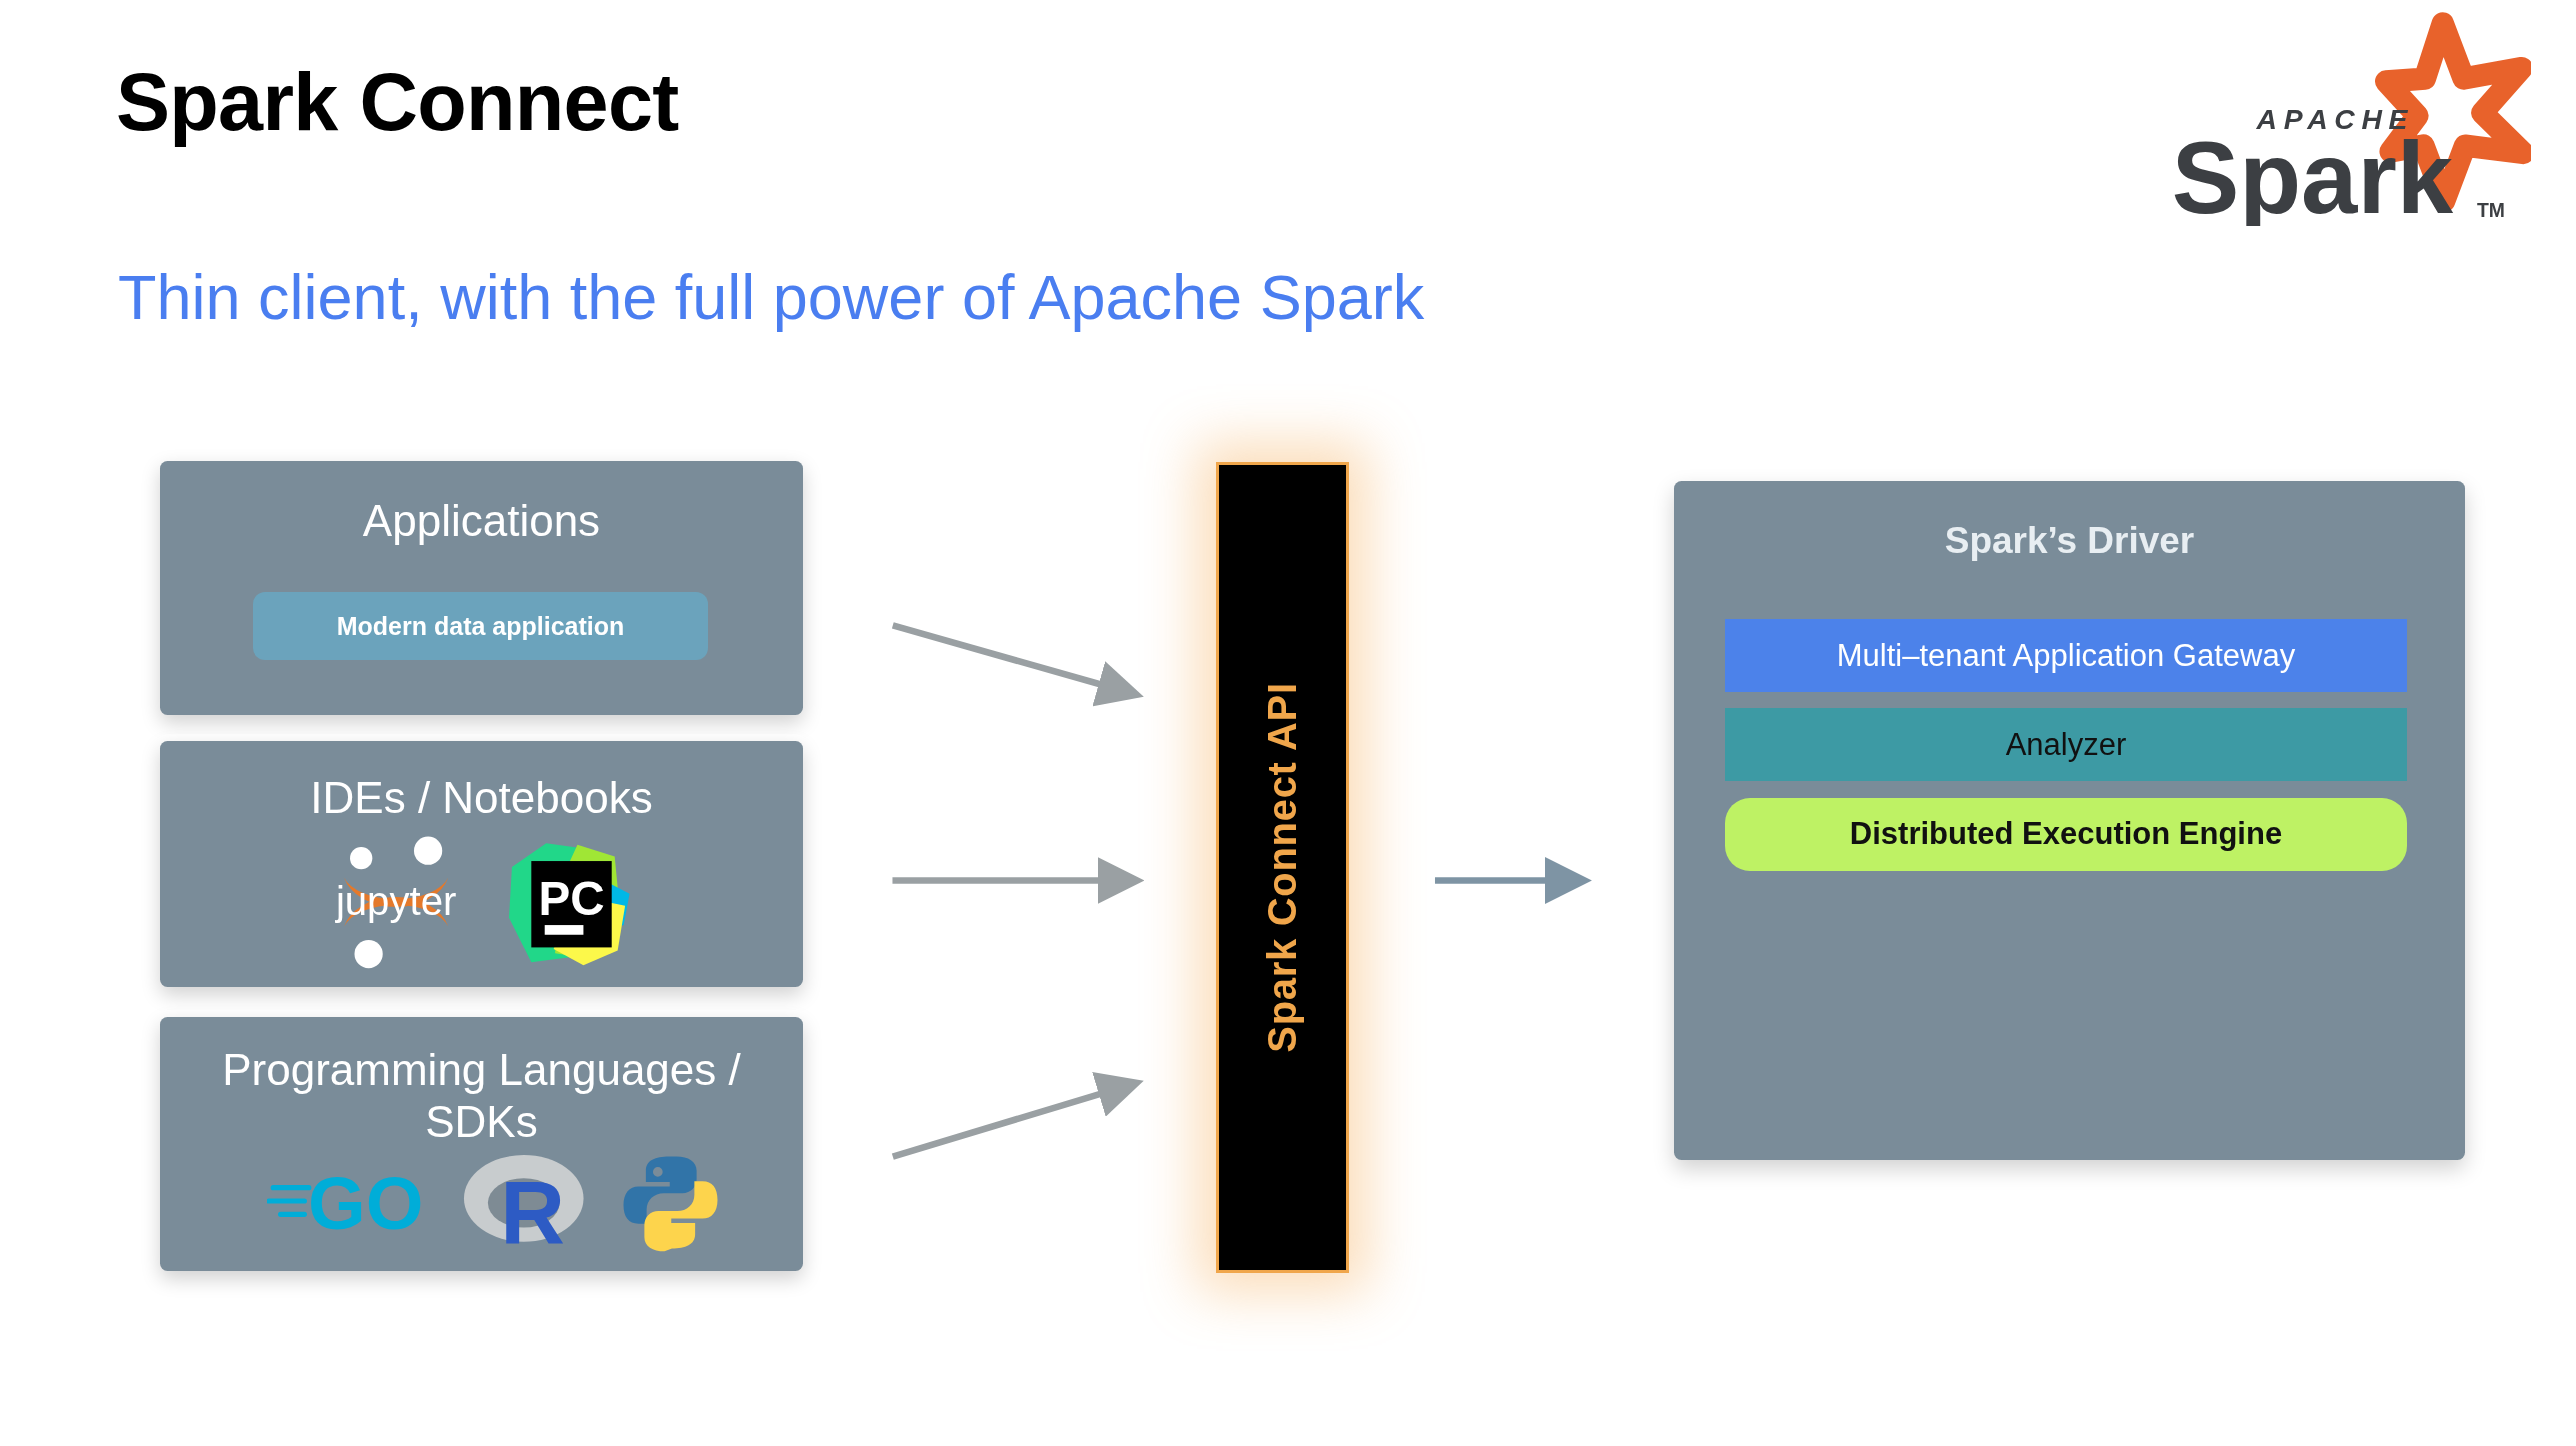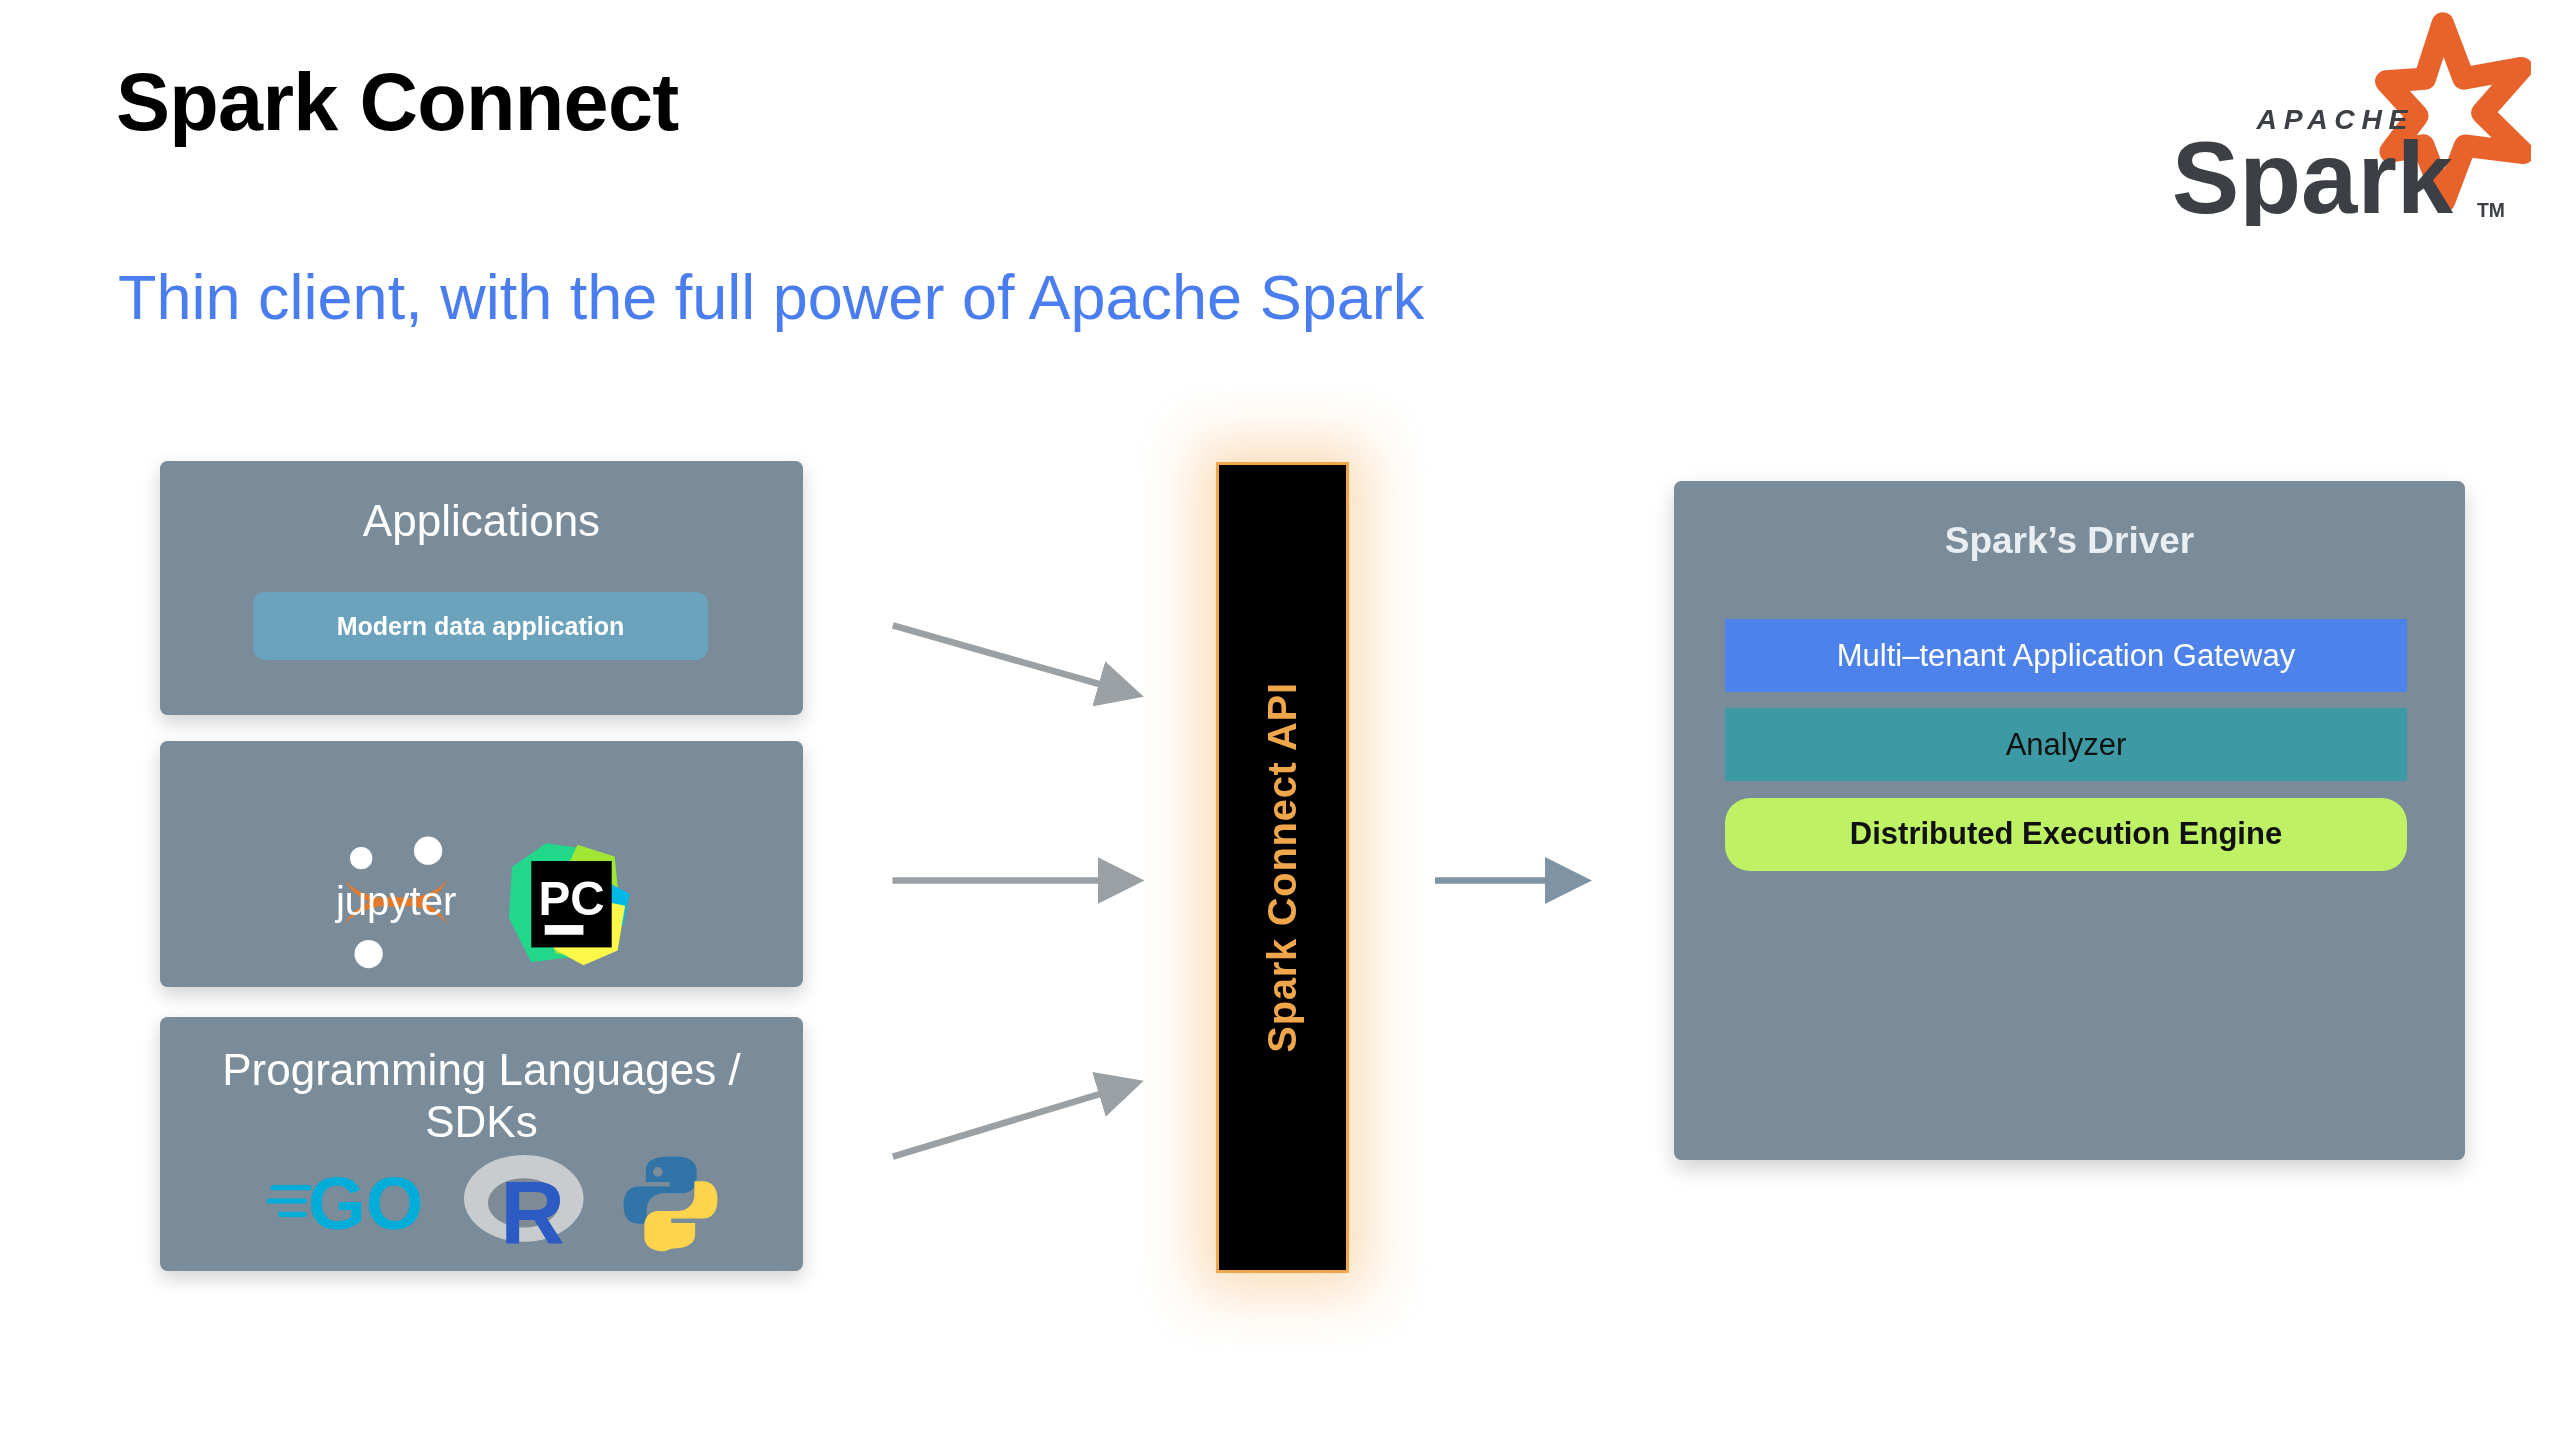--- a/index.html
+++ b/index.html
@@ -198,20 +198,21 @@
     <text x="448" y="278" font-family="'Liberation Sans', sans-serif" font-size="26" font-weight="700" fill="#3c3f43">TM</text>
   </svg>
 </div>
 
 <div class="client-card" id="card-applications">
   <div class="client-card-title">Applications</div>
   <div id="app-chip">Modern data application</div>
 </div>
 
 <div class="client-card" id="card-ides">
+  <div class="client-card-title">IDEs / Notebooks</div>
   <div id="ide-logos">
 
     <span class="logo-box">
       <svg width="145" height="142" viewBox="0 0 195 190" aria-hidden="true">
         <circle cx="50" cy="36" r="15" fill="#ffffff"></circle>
         <circle cx="140" cy="26" r="19" fill="#ffffff"></circle>
         <circle cx="60" cy="165" r="19" fill="#ffffff"></circle>
         <path d="M27 62 a72 52 0 0 0 140 0 a72 38 0 0 1 -140 0 Z" fill="#e4792b"></path>
         <path d="M27 128 a72 52 0 0 1 140 0 a72 38 0 0 0 -140 0 Z" fill="#e4792b"></path>
         <text x="97" y="112" text-anchor="middle" font-family="'Liberation Sans', sans-serif" font-size="54" fill="#ffffff">jupyter</text>

